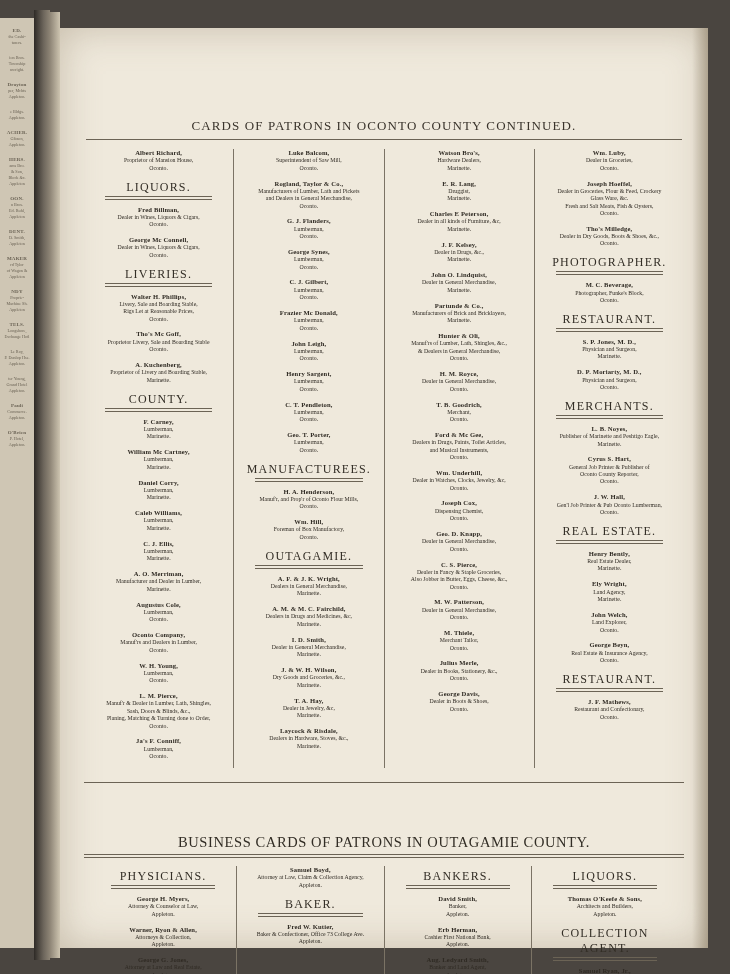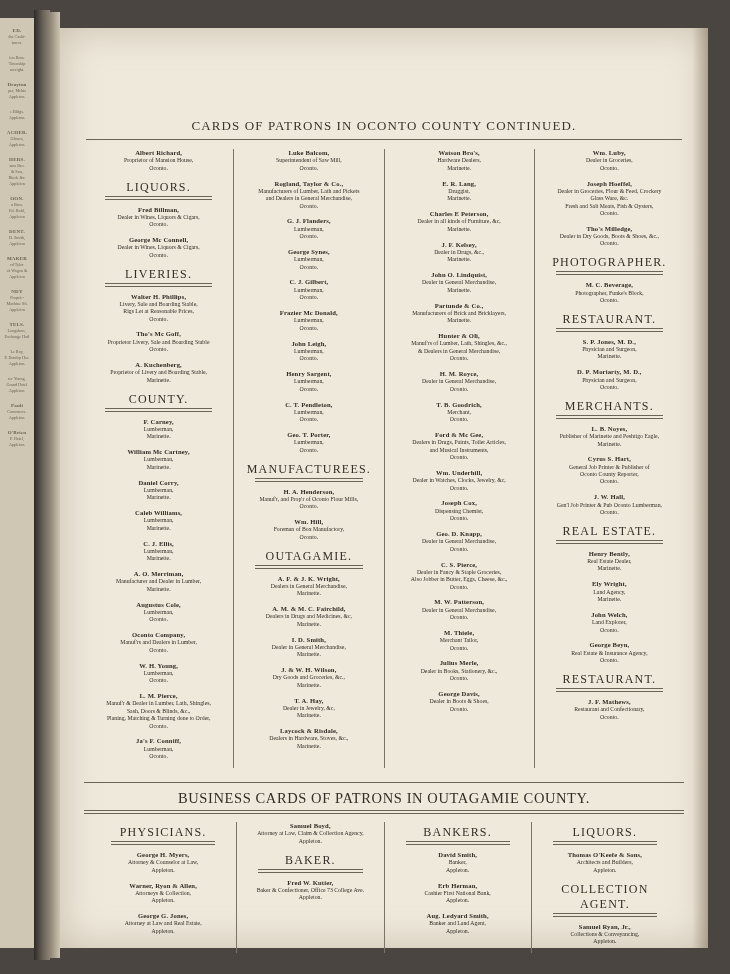--- a/index.html
+++ b/index.html
@@ -96,20 +96,21 @@
 
   
   .section2{
     margin:14px 6px 0 6px;
     border-top:1px solid #6b6355;
     padding-top:7px;
   }
   .sec2-title{
     text-align:center;font-size:14.5px;letter-spacing:.6px;color:#322d25;
     padding-bottom:3px;
+    margin-top:44px;
   }
   .sec2-rule{border-top:1px solid #6b6355;border-bottom:1px solid #6b6355;height:2px;margin-bottom:6px;}
 
   .footer-note{height:60px;}
 </style>
 </head>
 <body>
 
 <div class="page-wrap">
   <div class="board"></div>

